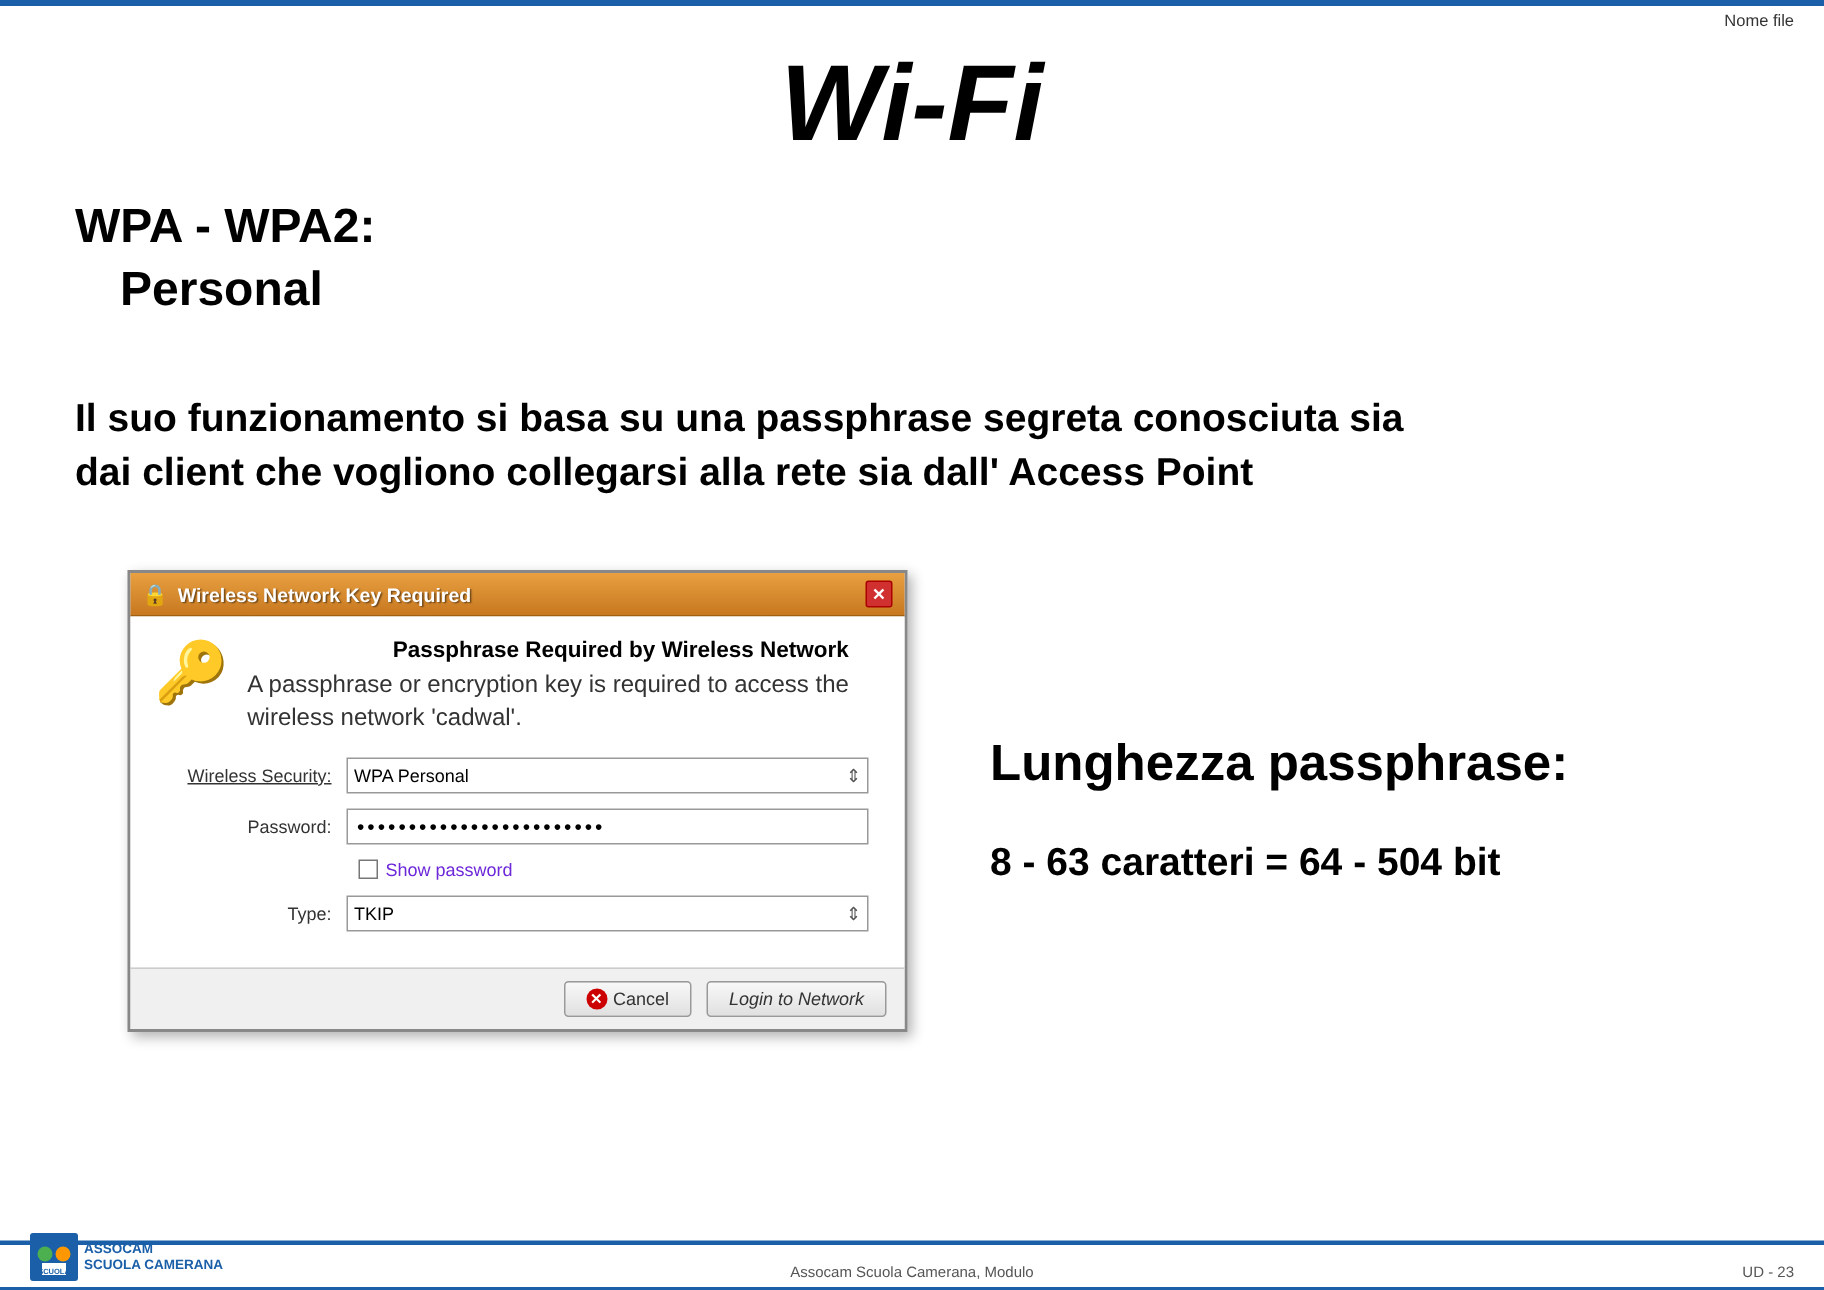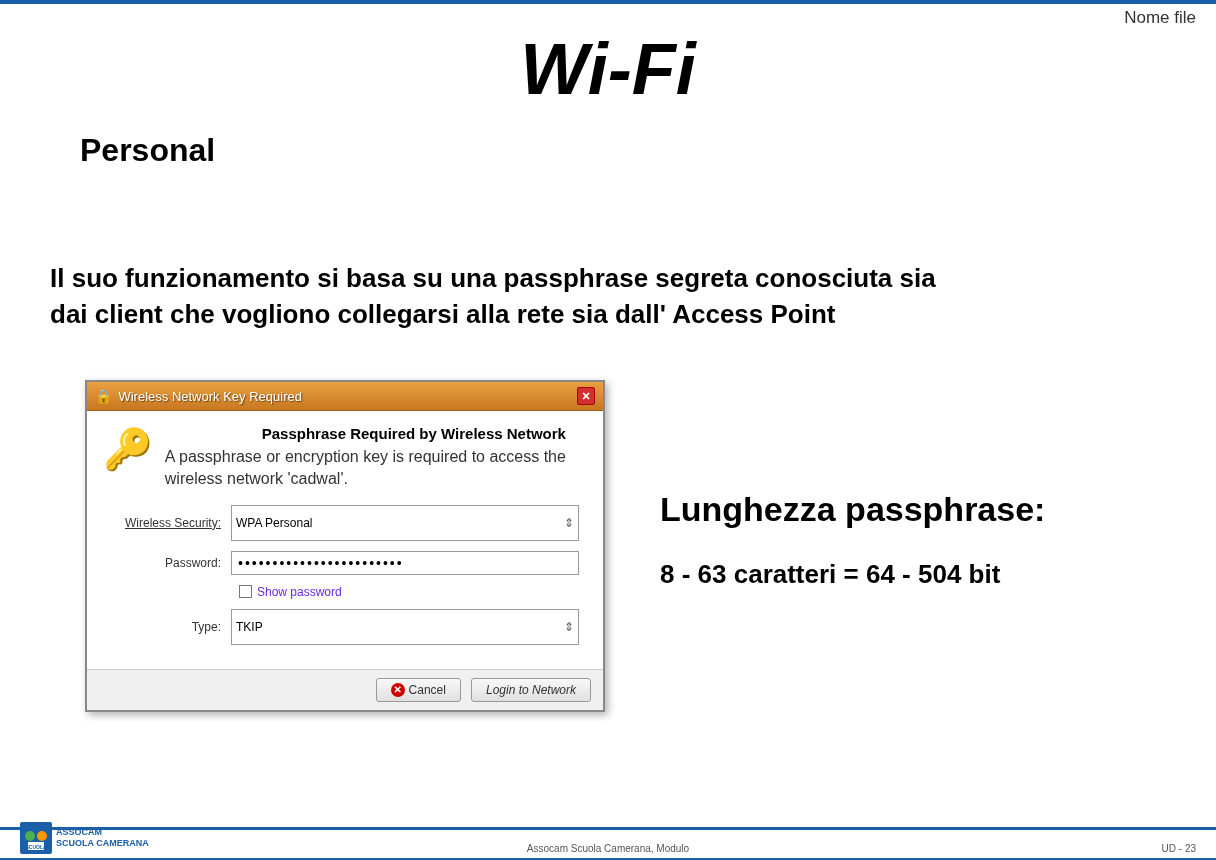--- a/index.html
+++ b/index.html
@@ -26,21 +26,21 @@
       bottom: 30px; left: 0; right: 0;
       height: 3px;
       background: #1a5fa8;
     }
 
     
     .top-filename {
       position: absolute;
       top: 8px;
       right: 20px;
-      font-size: 17px;
+      font-size: 11px;
       color: #333;
     }
 
     
     .main-title {
       position: absolute;
       top: 28px;
       left: 0; right: 0;
       text-align: center;
       font-size: 72px;
@@ -94,21 +94,21 @@
     }
 
     .dialog-title-left {
       display: flex;
       align-items: center;
       gap: 6px;
     }
 
     .dialog-titlebar-text {
       font-size: 13px;
-      font-weight: normal;
+      font-weight: bold;
       color: #fff;
       text-shadow: 1px 1px 1px rgba(0,0,0,0.5);
       text-align: right;
     }
 
     .dialog-close-btn {
       width: 18px;
       height: 18px;
       background: #d03030;
       border: 1px solid #a00;
@@ -177,21 +177,21 @@
     .field-label-plain {
       font-size: 12px;
       color: #333;
       width: 120px;
       text-align: right;
       padding-right: 10px;
     }
 
     .field-select {
       flex: 1;
-      height: 36px;
+      height: 24px;
       font-size: 12px;
       border: 1px solid #999;
       background: #fff;
       padding: 0 4px;
       display: flex;
       align-items: center;
       justify-content: space-between;
       position: relative;
     }
 
@@ -361,20 +361,21 @@
 </head>
 <body>
 
 <div class="top-bar"></div>
 
 <div class="top-filename">Nome file</div>
 
 <div class="main-title">Wi-Fi</div>
 
 <div class="section-heading">
+  <div>WPA - WPA2:</div>
   <div style="padding-left:30px;">Personal</div>
 </div>
 
 <div class="body-paragraph">
   <div>Il suo funzionamento si basa su una passphrase segreta conosciuta sia</div>
   <div>dai client che vogliono collegarsi alla rete sia dall' Access Point</div>
 </div>
 
 <div class="dialog-container">
 

